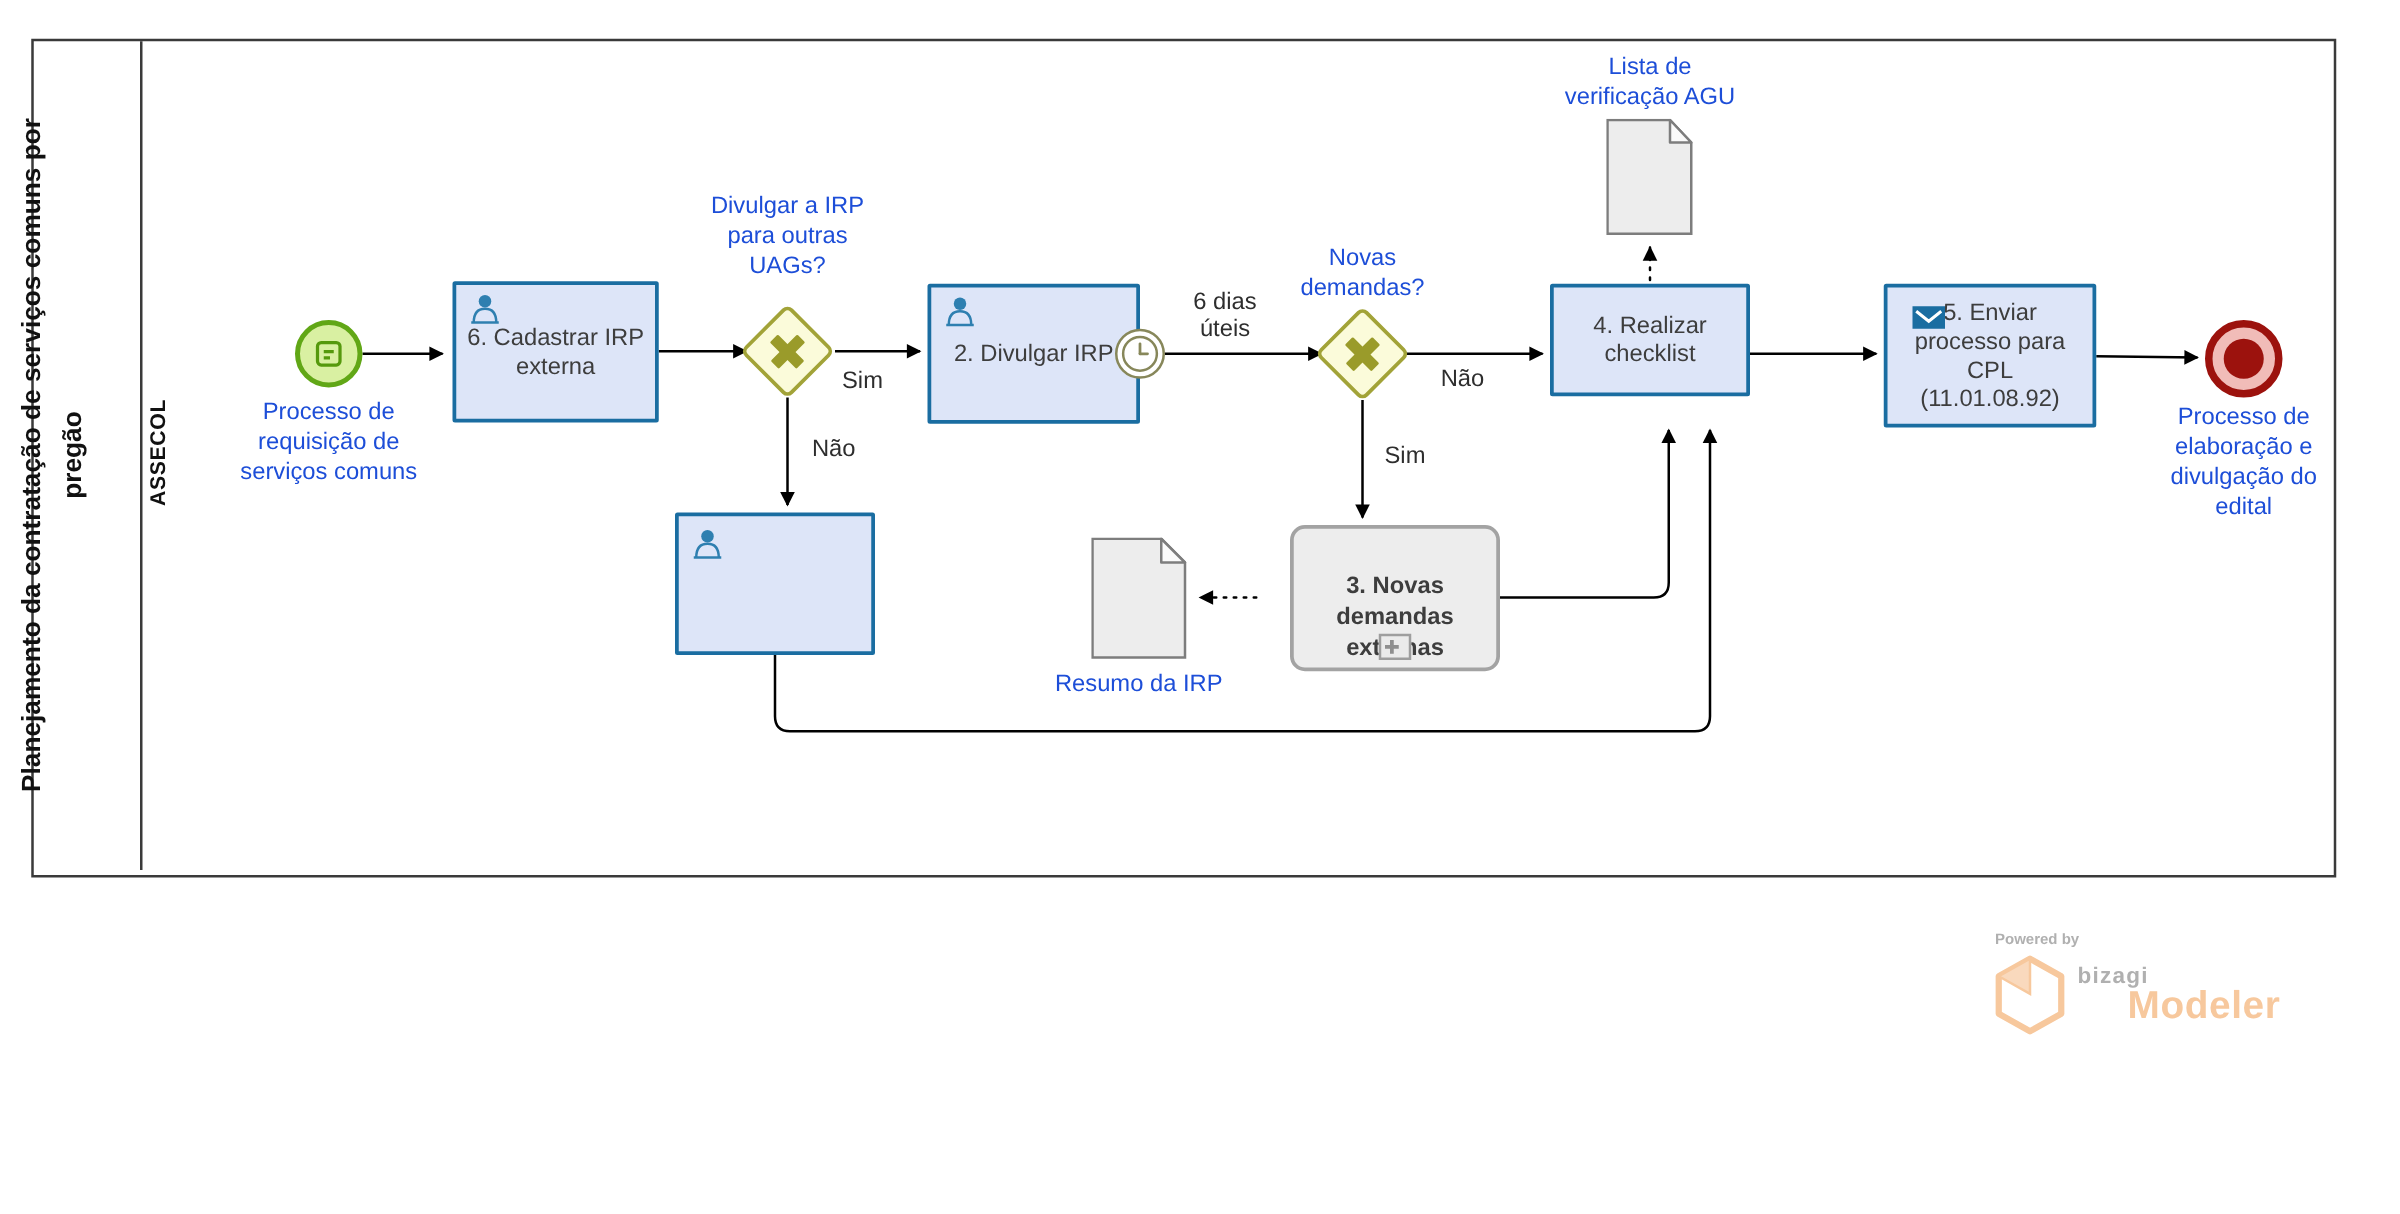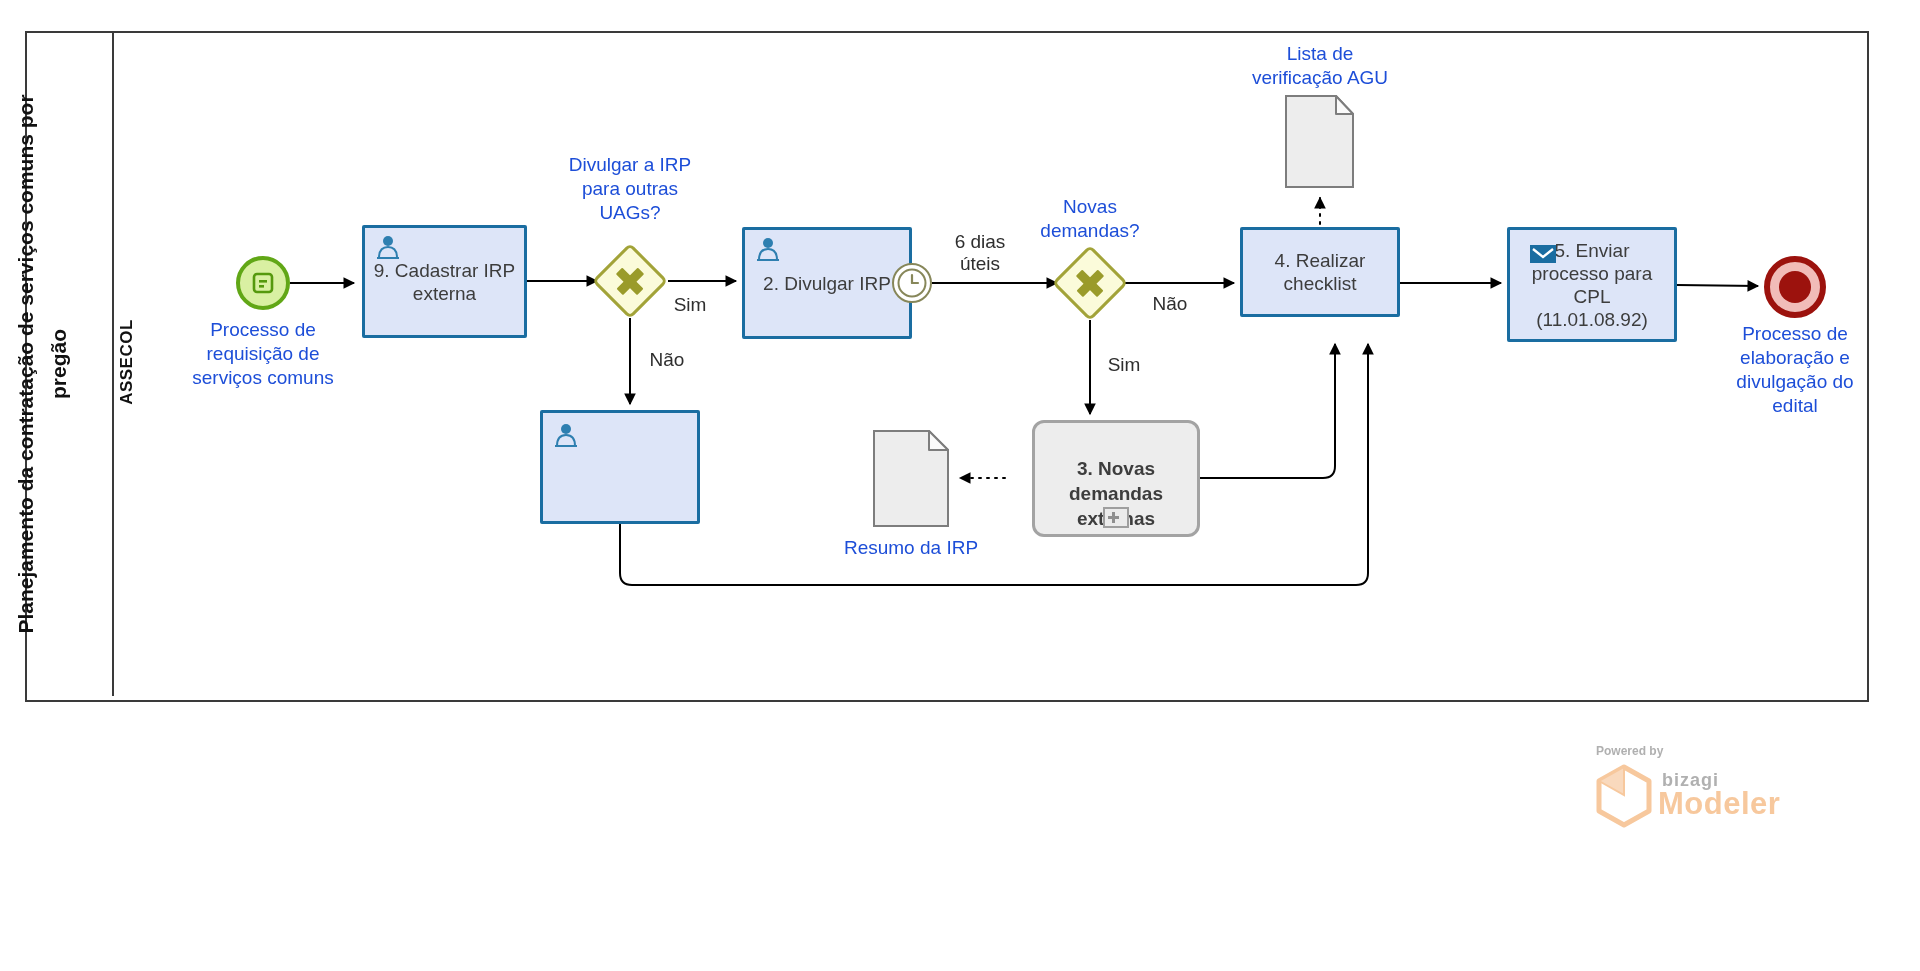--- a/index.html
+++ b/index.html
@@ -48,21 +48,21 @@
   .plusbox{position:absolute;left:50%;bottom:6px;transform:translateX(-50%);
         width:26px;height:21px;border:2.5px solid #9e9e9e;background:#ebebeb;box-sizing:border-box;}
   .plusbox .pb{position:absolute;background:#8f8f8f;}
   .plusbox .pb.h{left:2.5px;top:6.5px;width:11px;height:3px;}
   .plusbox .pb.v{left:6.5px;top:2.5px;width:3px;height:11px;}
   svg.wires{position:absolute;left:0;top:0;pointer-events:none;}
   
   .powered{position:absolute;left:1596px;top:744px;font-size:12px;color:var(--logo-gray);font-weight:bold;}
   .bizagi-word{position:absolute;left:1662px;top:770px;font-size:18px;color:var(--logo-gray);
         font-weight:bold;letter-spacing:1px;}
-  .modeler-word{position:absolute;left:1658px;top:786px;font-size:31px;color:var(--logo-orange);
+  .modeler-word{position:absolute;left:1702px;top:786px;font-size:31px;color:var(--logo-orange);
         font-weight:bold;letter-spacing:.5px;}
   .hexlogo{position:absolute;left:1594px;top:764px;}
 </style>
 </head>
 <body>
 
 <div class="pool">
   <div class="pool-divider"></div>
 </div>
 <div class="pool-title">Planejamento da contratação de serviços comuns por
@@ -112,21 +112,21 @@
 elaboração e
 divulgação do
 edital</div>
 
 <div class="task" style="left:362px;top:225px;width:165px;height:113px;">
   <svg class="person" width="30" height="28" viewBox="0 0 30 28">
     <circle cx="15" cy="8" r="5" fill="#2e7fb0"></circle>
     <path d="M6,25 Q6,14 15,14 Q24,14 24,25" fill="none" stroke="#2e7fb0" stroke-width="2"></path>
     <path d="M4,25 L26,25" stroke="#2e7fb0" stroke-width="2"></path>
   </svg>
-  <span>9. Cadastrar IRP
+  <span>6. Cadastrar IRP
 externa</span>
 </div>
 
 <div class="task" style="left:742px;top:227px;width:170px;height:112px;">
   <svg class="person" width="30" height="28" viewBox="0 0 30 28">
     <circle cx="15" cy="8" r="5" fill="#2e7fb0"></circle>
     <path d="M6,25 Q6,14 15,14 Q24,14 24,25" fill="none" stroke="#2e7fb0" stroke-width="2"></path>
     <path d="M4,25 L26,25" stroke="#2e7fb0" stroke-width="2"></path>
   </svg>
   <span>2. Divulgar IRP</span>

